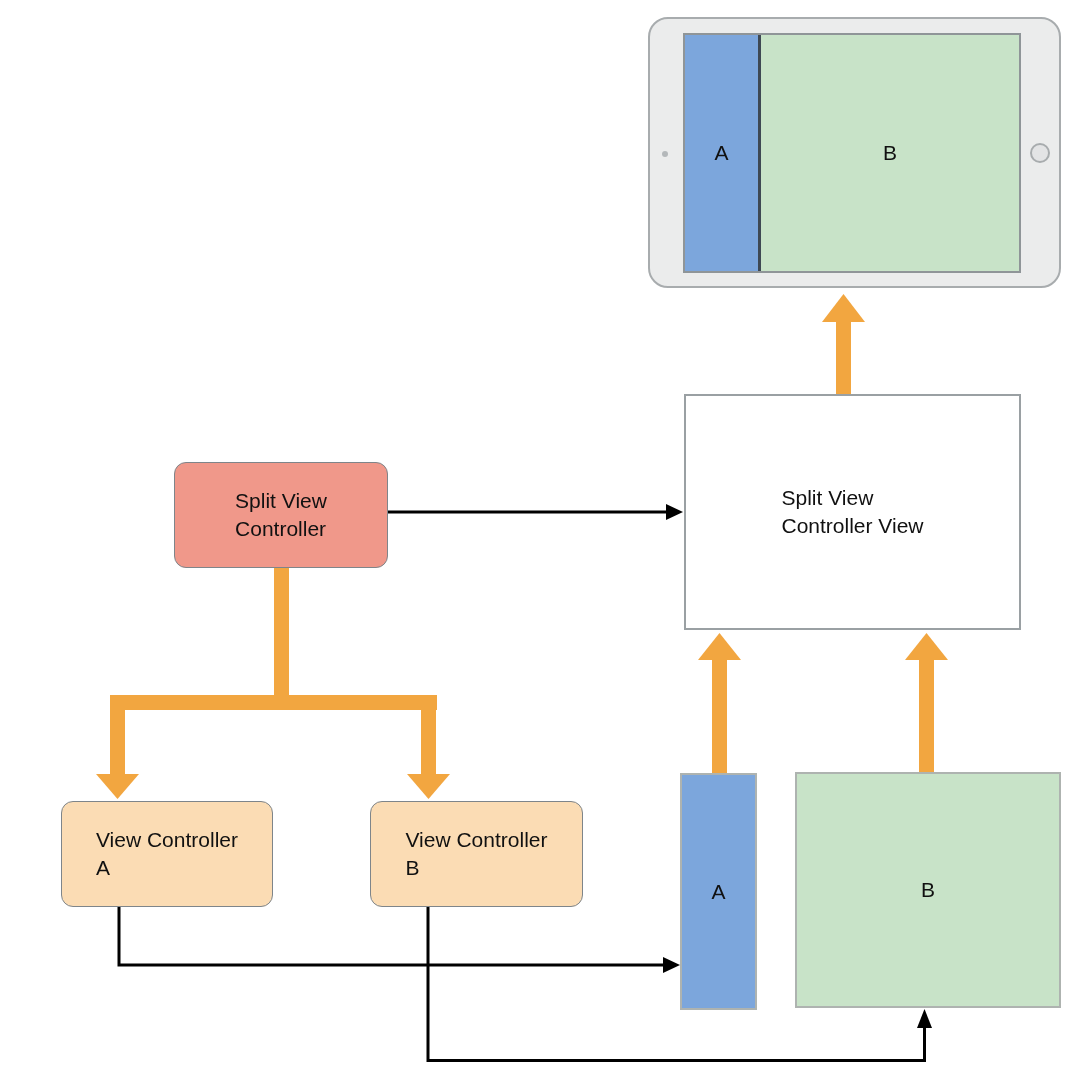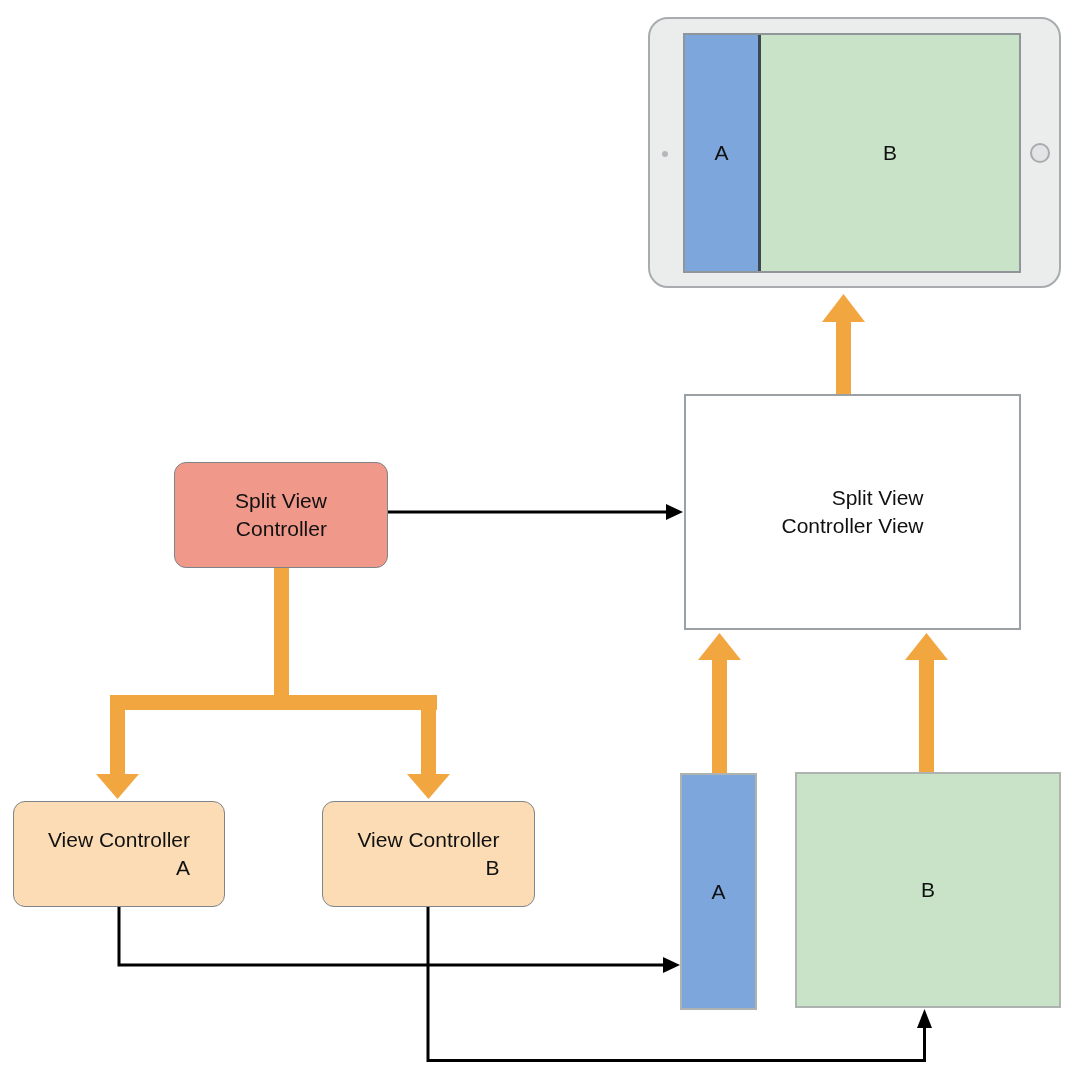--- a/index.html
+++ b/index.html
@@ -10,26 +10,26 @@
   .abs{position:absolute;box-sizing:border-box;}
 
   
   svg.overlay{position:absolute;left:0;top:0;width:1072px;height:1080px;pointer-events:none;}
   .orange{fill:var(--accent-orange);}
   .blackline{stroke:var(--connector-black);stroke-width:3;fill:none;}
   .blackhead{fill:var(--connector-black);}
 
   
   .node{
-    display:flex;align-items:center;justify-content:center;text-align:right;
+    display:flex;align-items:center;justify-content:center;text-align:left;
     font-size:21px;line-height:28px;
   }
   .rounded{border-radius:12px;border:1.5px solid #7E858A;}
   .svc{background:var(--controller-red);}
-  .vc{background:var(--controller-peach);}
+  .vc{background:var(--controller-peach);margin-left:48px;}
   .container-view{background:#fff;border:2px solid #9AA0A3;}
   .view-a{background:var(--view-blue);border:2px solid #AEB3B0;}
   .view-b{background:var(--view-green);border:2px solid #AEB3B0;}
 
   
   .ipad{
     background:#EBECEC;border:2.5px solid #A8ACAE;border-radius:20px;
   }
   .ipad-screen{
     border:2px solid #8F9598;display:flex;background:#fff;

